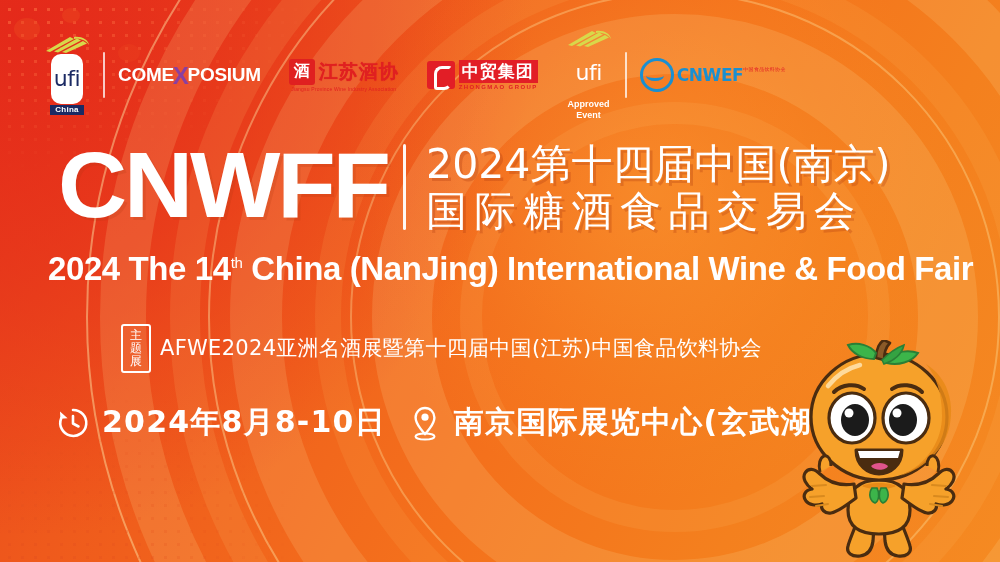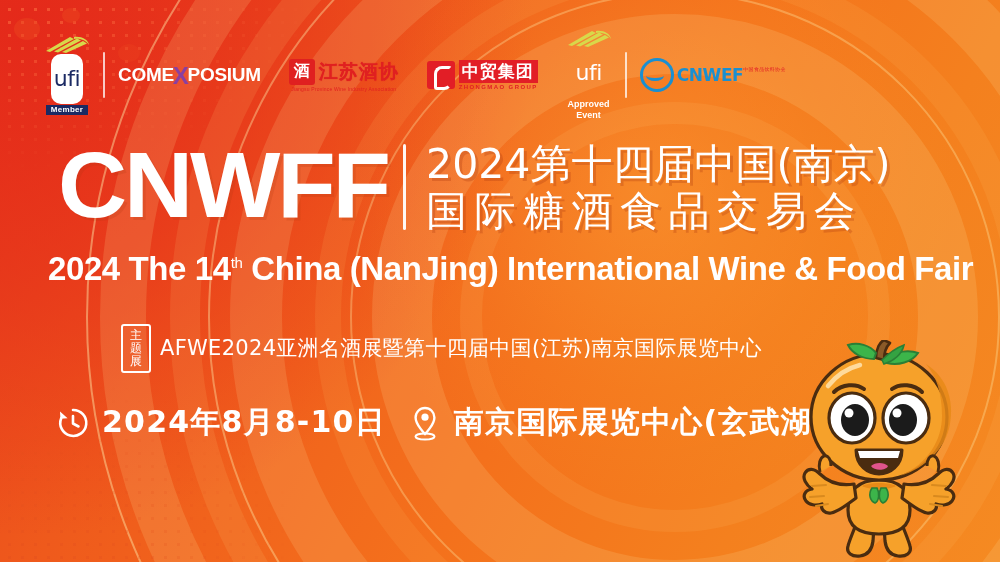--- a/index.html
+++ b/index.html
@@ -149,21 +149,21 @@
           <svg width="46" height="17" viewBox="0 0 46 17" class="icon-svg">
             <g fill="#d8d84a">
               <path d="M2 15 L26 1 L30 3 L6 16 Z"></path>
               <path d="M10 15.5 L33 2.5 L37 4.5 L14 16.5 Z"></path>
               <path d="M18 16 L39 5 L43 7.5 L22 17 Z"></path>
               <path d="M30 1 C37 0 44 3 45 9 C42 4 36 2 30 3 Z"></path>
             </g>
           </svg>
         </div>
         <div class="ufi-word">ufi</div>
-        <div class="ufi-sub">Member</div>
+        <div class="ufi-sub">China</div>
       </div>
     </div>
 
     <div class="vdiv"></div>
 
     <div class="logo-cell">
       <div class="comex">
         <span>COME</span>
         <span class="x">X</span>
         <span>POSIUM</span>
@@ -239,21 +239,21 @@
 
   <div id="en-title"><span>2024 The 14</span><sup>th</sup><span> China (NanJing) International Wine &amp; Food Fair</span></div>
 
   <div id="themes">
     <div id="theme-badge">
       <span>主</span>
       <span>题</span>
       <span>展</span>
     </div>
     <div id="theme-lines">
-      <div class="theme-line">AFWE2024亚洲名酒展暨第十四届中国(江苏)南京国际展览中心</div>
+      <div class="theme-line">AFWE2024亚洲名酒展暨第十四届中国(江苏)中国食品饮料协会</div>
     </div>
   </div>
 
   <div id="meta">
     <div class="meta-item">
       <span>
         <svg width="34" height="34" viewBox="0 0 34 34" class="icon-svg">
           <path d="M17 4 A13 13 0 1 1 5.2 12.2" fill="none" stroke="#fff" stroke-width="2.6" stroke-linecap="round"></path>
           <path d="M4 5.5 L4.4 12.8 L11.6 12.2 Z" fill="#fff"></path>
           <path d="M17 10 L17 17.5 L22.5 20.5" fill="none" stroke="#fff" stroke-width="2.6" stroke-linecap="round" stroke-linejoin="round"></path>

